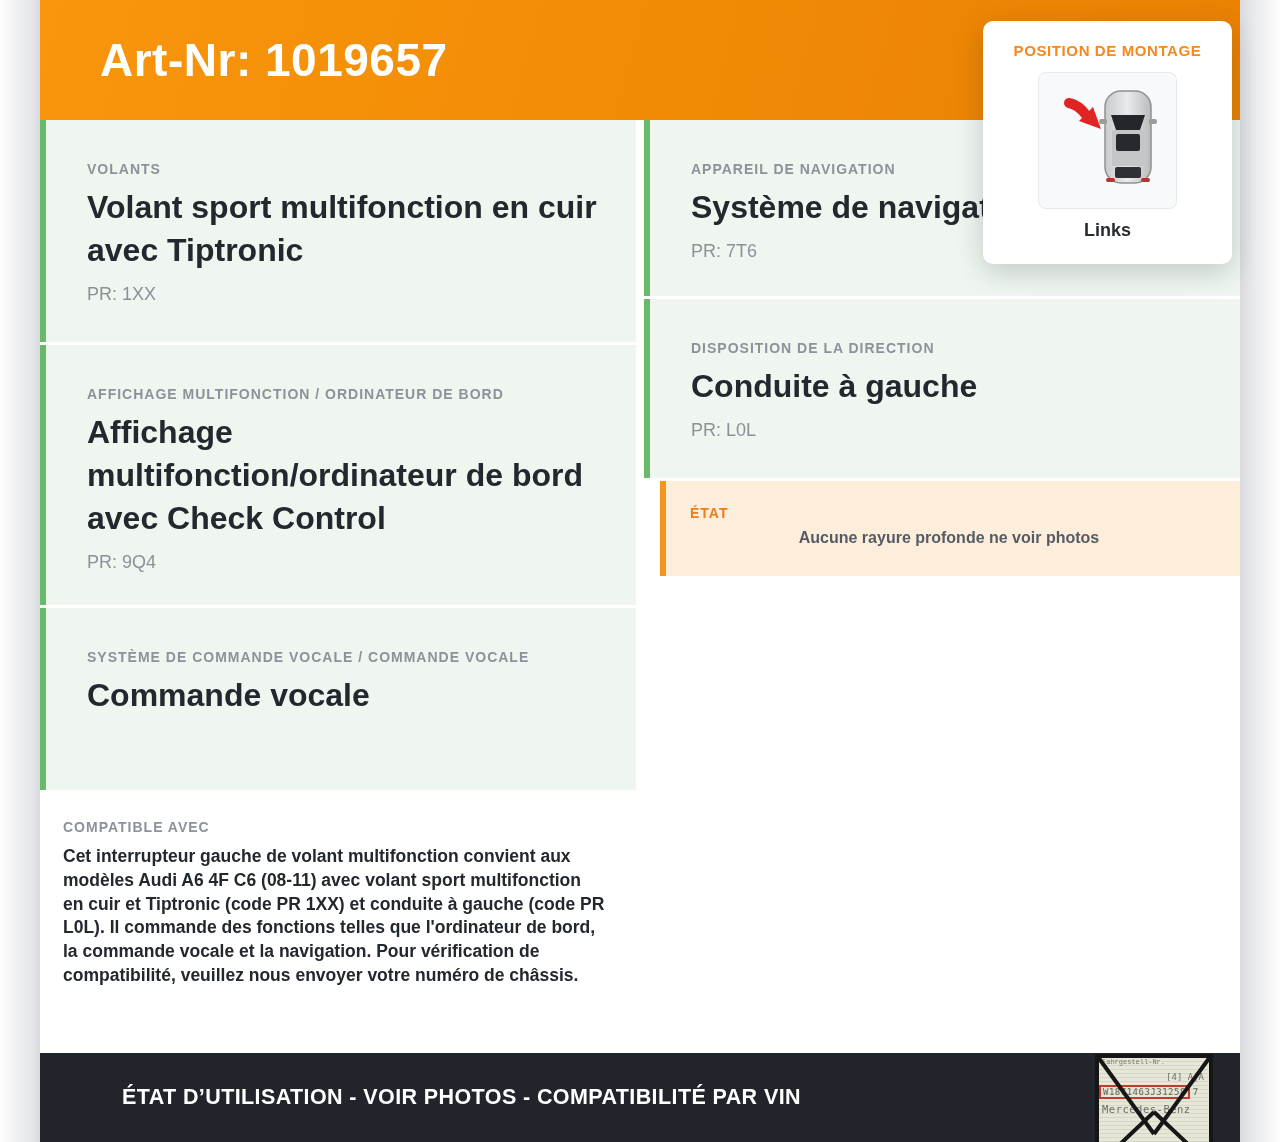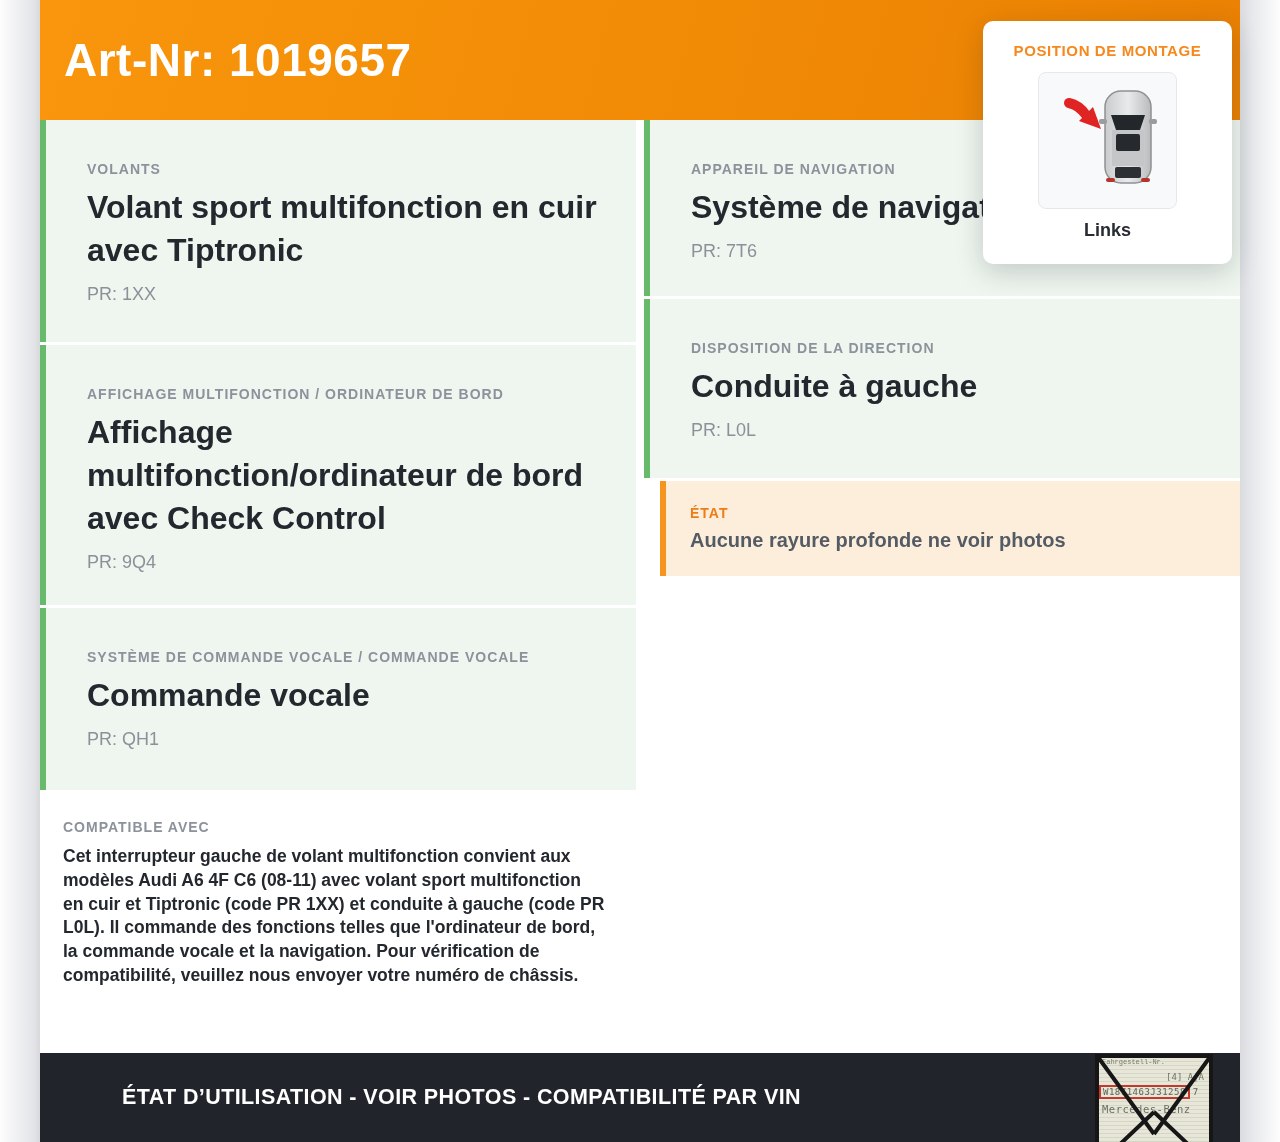--- a/index.html
+++ b/index.html
@@ -9,39 +9,39 @@
   .stage { position:relative; width:1280px; height:1142px; background:#ffffff; }
 
   .side-shadow { position:absolute; top:0; bottom:0; width:40px; z-index:0; }
   .side-shadow.left  { left:0;  background:linear-gradient(to right, #fdfdfd 0%, #e2e4e8 85%, #d7d9dd 100%); }
   .side-shadow.right { right:0; background:linear-gradient(to left,  #fdfdfd 0%, #e6e8eb 70%, #d9dbdf 100%); }
 
   .panel { position:absolute; left:40px; top:0; width:1200px; height:1142px; background:#ffffff; z-index:1; }
 
   
   .header { height:120px; background:linear-gradient(105deg, #f9960d 0%, #f18a05 55%, #ea8104 100%);
-            display:flex; align-items:center; padding-left:24px; }
+            display:flex; align-items:center; padding-left:60px; }
   .header h1 { font-size:46px; font-weight:800; color:#ffffff; letter-spacing:0.5px; }
 
   
   .columns { display:flex; gap:8px; height:930px; margin-top:0; }
   .col { display:flex; flex-direction:column; gap:3px; width:599px; }
 
   .card { background:#eef6ef; border-left:6px solid #68ba6b; padding:41px 32px 0 41px; }
   .card .label, .compat .label { font-size:14px; font-weight:700; color:#8b929b; letter-spacing:1px; }
   .card .title { margin-top:9px; font-size:32px; line-height:43px; font-weight:700; color:#23272e; max-width:522px; }
   .card .title.nowrap { white-space:nowrap; max-width:none; }
   .card .pr { margin-top:12px; font-size:18px; font-weight:500; color:#8a9199; }
 
   .h222 { min-height:222px; } .h260 { min-height:260px; } .h182 { min-height:182px; }
   .h176 { min-height:176px; } .h179 { min-height:179px; }
 
   .etat { background:#fdeedc; border-left:6px solid #f5941f; min-height:95px; padding:24px 32px 0 24px;margin-left:16px; }
   .etat .label { font-size:14px; font-weight:700; color:#ed7e15; letter-spacing:1px; }
-  .etat .text { margin-top:8px; font-size:20px; font-weight:600; color:#545b65; }
+  .etat .text { margin-top:8px; font-size:16px; font-weight:600; color:#545b65;text-align:center; }
 
   .compat { background:#ffffff; padding:26px 30px 0 23px; flex:1; }
   .compat .text { margin-top:10px; font-size:17.5px; line-height:23.8px; font-weight:600; color:#23272e; max-width:560px; }
 
   .filler { background:#ffffff; flex:1; }
 
   
   .footer { height:89px; margin-top:3px; background:#21252b; display:flex; align-items:center; padding-left:82px; }
   .footer .text { font-size:21.5px; font-weight:700; color:#ffffff; letter-spacing:0.4px; }
 
@@ -89,21 +89,20 @@
           <div class="pr">PR: 1XX</div>
         </div>
         <div class="card h260">
           <div class="label">AFFICHAGE MULTIFONCTION / ORDINATEUR DE BORD</div>
           <div class="title">Affichage multifonction/ordinateur de bord avec Check Control</div>
           <div class="pr">PR: 9Q4</div>
         </div>
         <div class="card h182">
           <div class="label">SYSTÈME DE COMMANDE VOCALE / COMMANDE VOCALE</div>
           <div class="title">Commande vocale</div>
-          <div class="pr">PR: QH1</div>
         </div>
         <div class="compat">
           <div class="label">COMPATIBLE AVEC</div>
           <div class="text">Cet interrupteur gauche de volant multifonction convient aux modèles Audi A6 4F C6 (08-11) avec volant sport multifonction en cuir et Tiptronic (code PR 1XX) et conduite à gauche (code PR L0L). Il commande des fonctions telles que l'ordinateur de bord, la commande vocale et la navigation. Pour vérification de compatibilité, veuillez nous envoyer votre numéro de châssis.</div>
         </div>
       </div>
 
       <div class="col">
         <div class="card h176">
           <div class="label">APPAREIL DE NAVIGATION</div>

